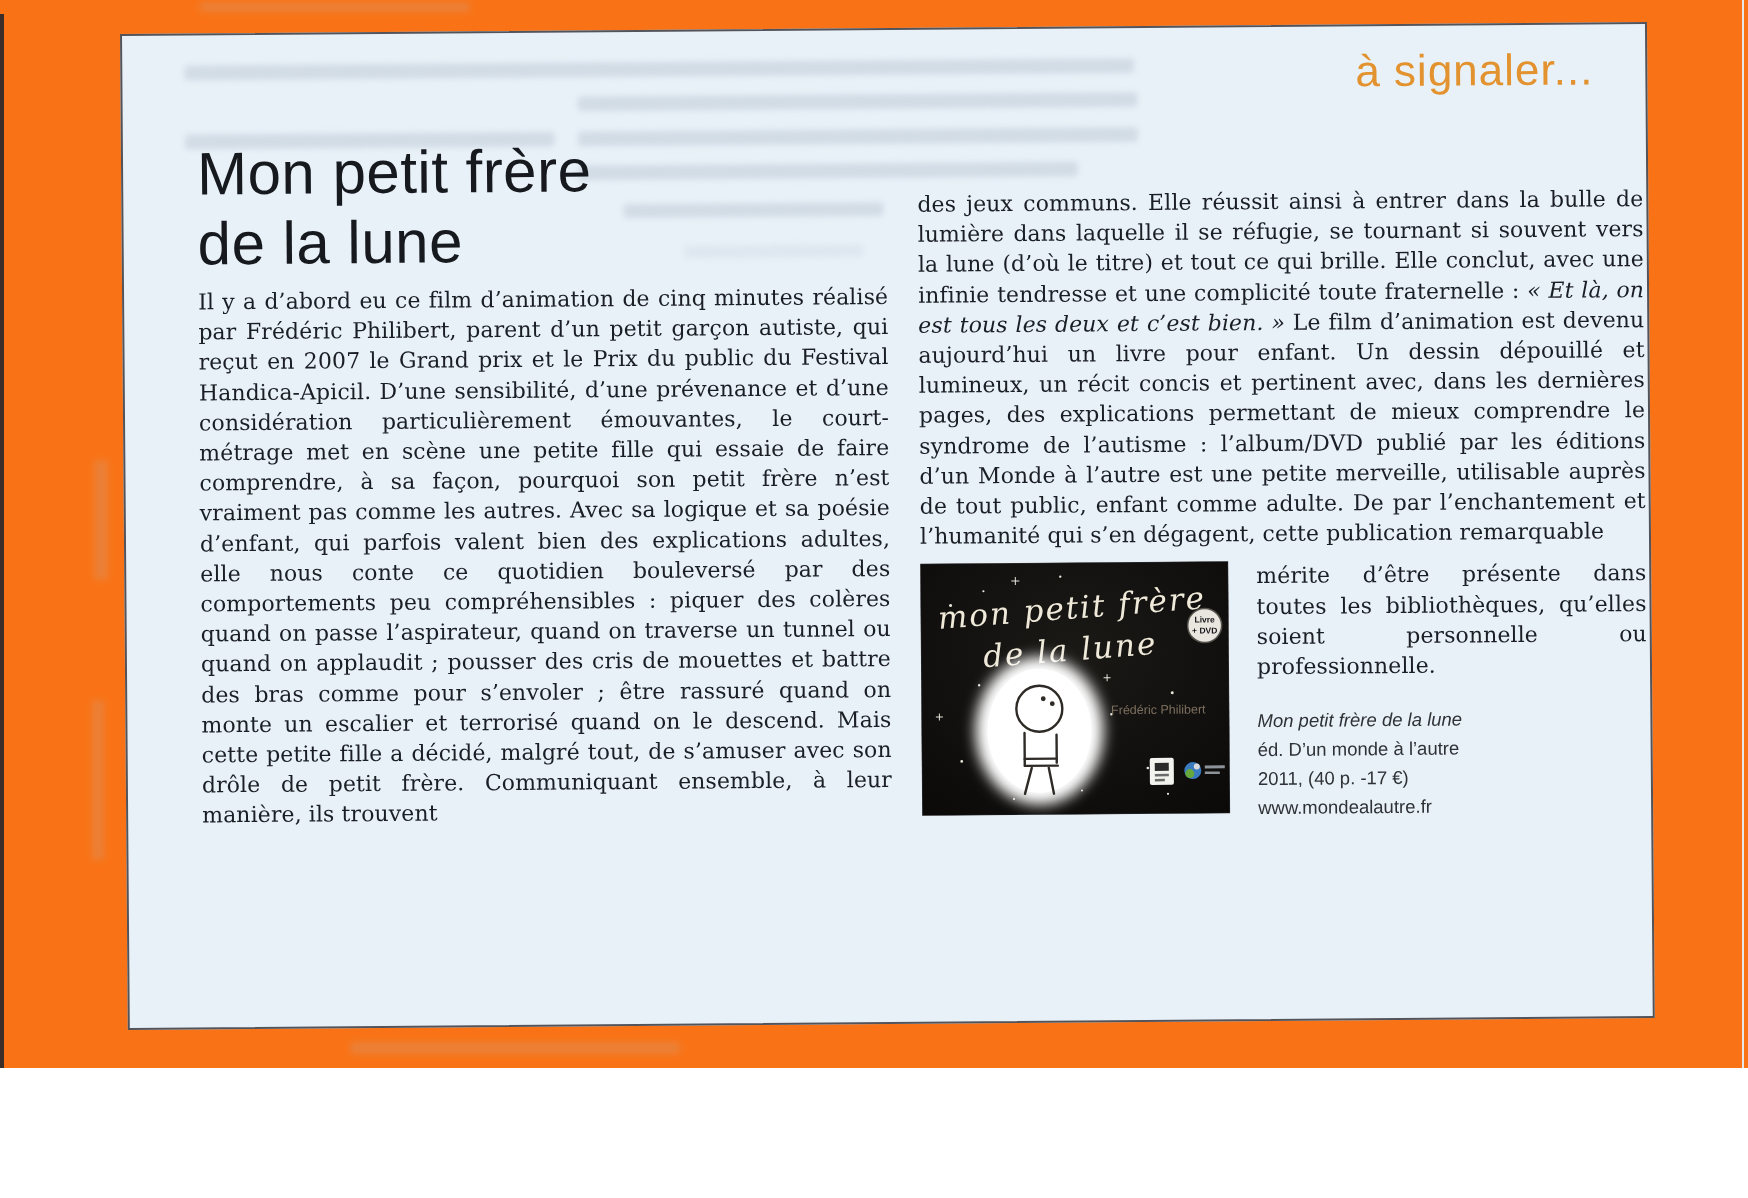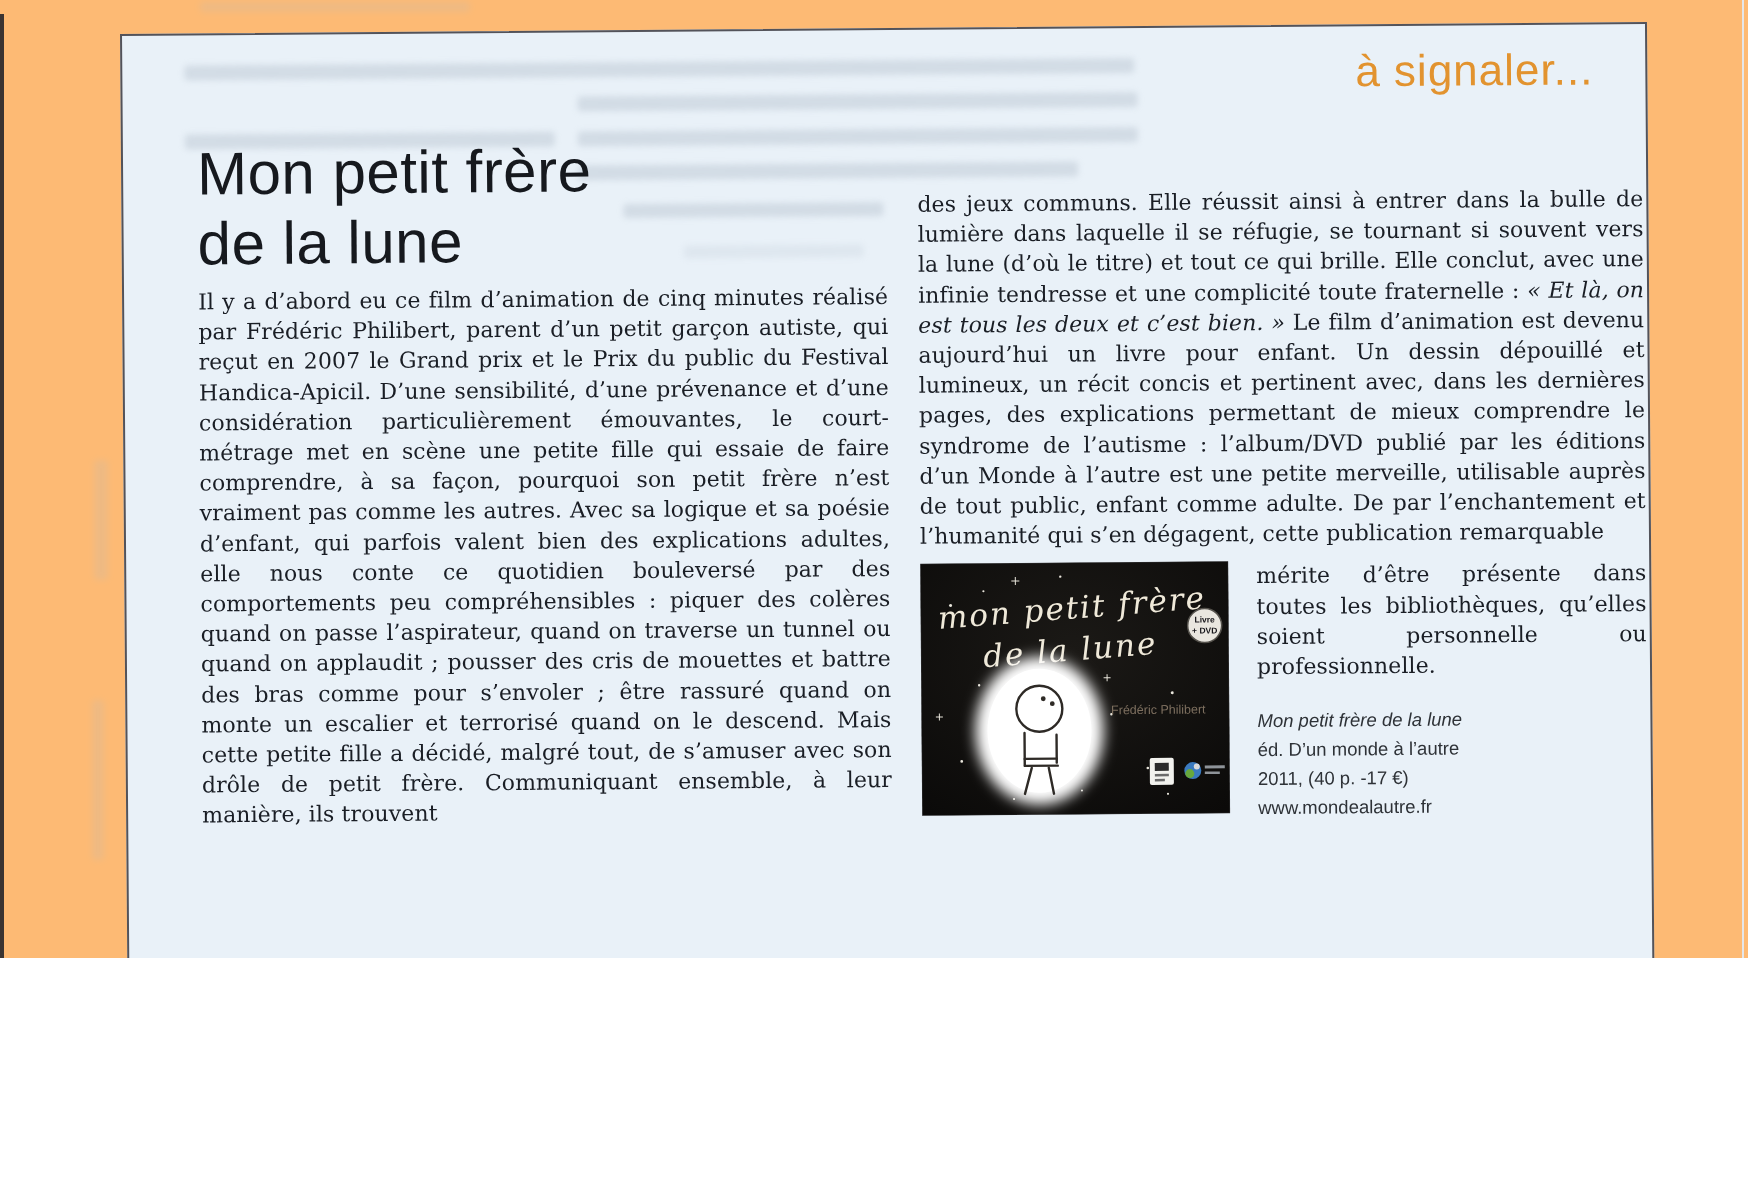--- a/index.html
+++ b/index.html
@@ -1,16 +1,16 @@
 <!DOCTYPE html>
 <html><head>
 <meta charset="utf-8">
 <style>
   html,body{margin:0;padding:0;background:#ffffff;}
-  #page{position:relative;width:1748px;height:958px;background:#fdba74;overflow:hidden;
+  #page{position:relative;width:1748px;height:1068px;background:#f97316;overflow:hidden;
         font-family:"Liberation Sans",sans-serif;}
   
   .scan-edge-left{position:absolute;left:0;top:14px;width:4px;height:1176px;background:#26262a;opacity:.9;}
   .scan-edge-right{position:absolute;right:4px;top:0;width:2px;height:1198px;background:#e4e6ea;}
   .scan-bottom-line{position:absolute;left:0;top:1182px;width:1748px;height:2px;background:#c9ccd1;}
   .scan-bottom-band{position:absolute;left:0;top:1186px;width:1748px;height:12px;
       background:linear-gradient(90deg,#101010 0%,#2a2a2a 18%,#141414 28%,#3c3c3c 44%,#181818 52%,#262626 68%,#0e0e0e 82%,#2f2f2f 93%,#101010 100%);}
   .ghost{position:absolute;background:#aebac7;filter:blur(3px);border-radius:3px;opacity:.38;}
   .ghost.faint{opacity:.18;}
 

